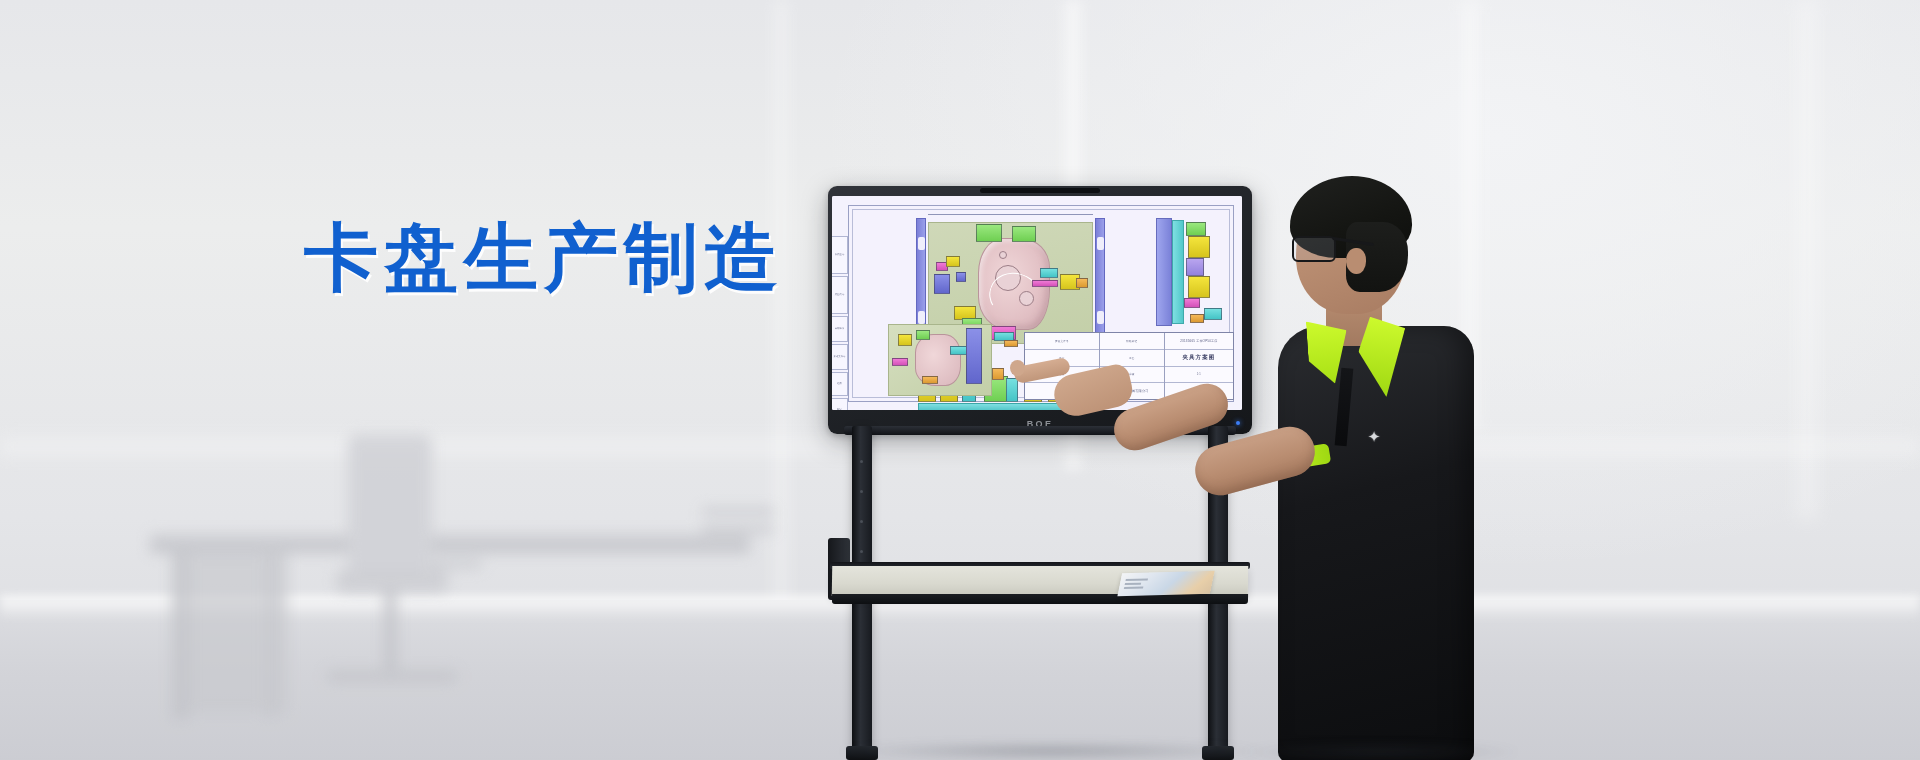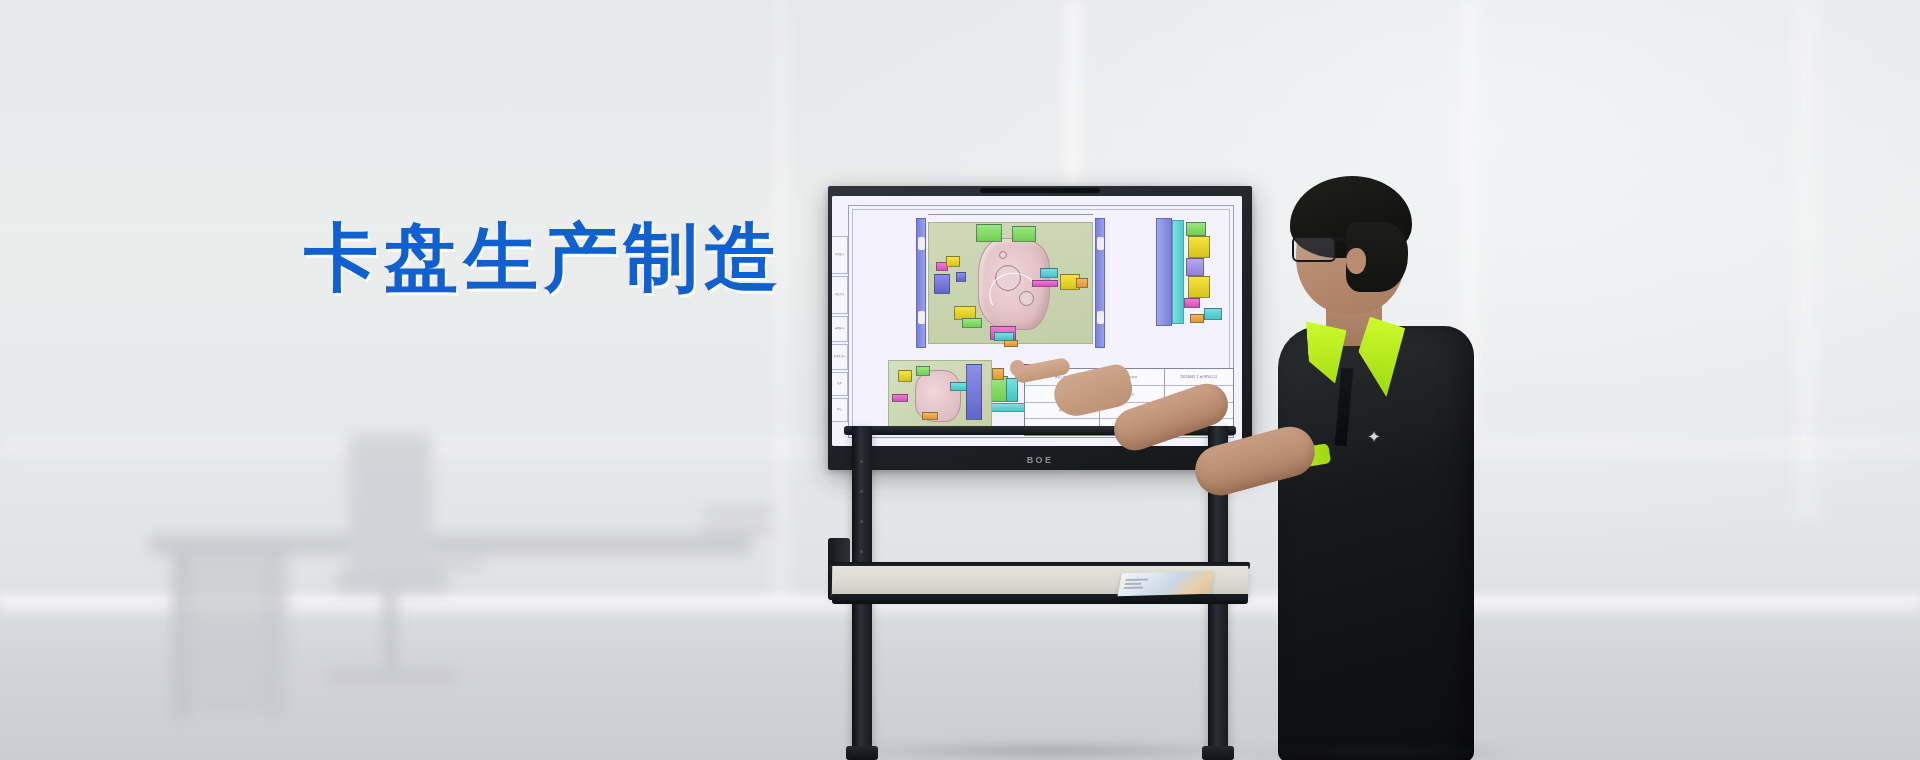--- a/index.html
+++ b/index.html
@@ -71,23 +71,23 @@
   .subline {
     margin-top:26px; font-size:30px; font-weight:400; letter-spacing:.5px;
     color:#3a3d44; white-space:nowrap;
     text-shadow:1px 1px 0 rgba(255,255,255,.7);
   }
 
   
   .rig { position:absolute; left:828px; top:186px; width:440px; height:574px; }
 
   .monitor {
-    position:absolute; left:0; top:0; width:424px; height:284px;
+    position:absolute; left:0; top:0; width:424px; height:248px;
     background:linear-gradient(160deg,#31343a 0%,#23262b 40%,#15171a 100%);
-    border-radius:2px; padding:10px 10px 24px 4px;
+    border-radius:9px; padding:10px 10px 24px 4px;
     box-shadow:0 8px 26px rgba(20,24,30,.34), 0 2px 6px rgba(0,0,0,.2);
   }
   .screen {
     position:relative; width:100%; height:100%; overflow:hidden;
     background:#eceafb; border-radius:2px;
     box-shadow:inset 0 0 20px rgba(120,130,190,.22);
   }
   .bezel-logo {
     position:absolute; left:0; bottom:5px; width:100%; text-align:center;
     font-size:9px; letter-spacing:2.4px; color:#8d9096; font-weight:700;

